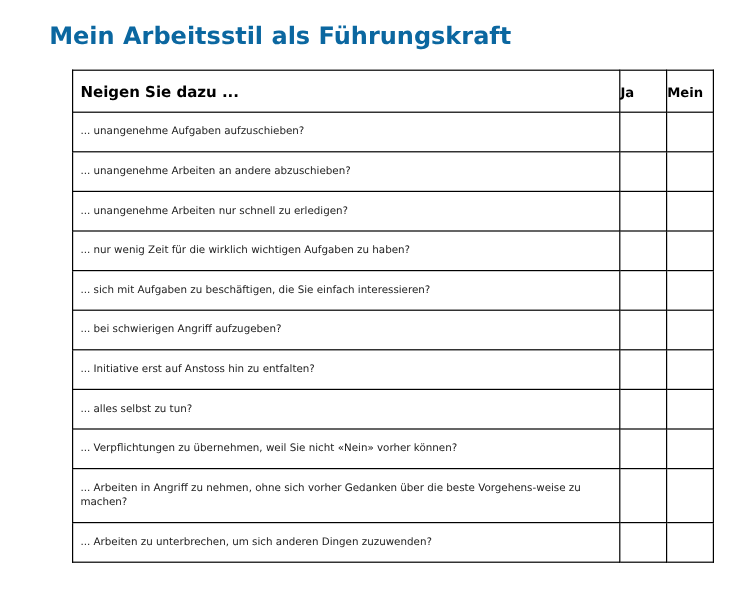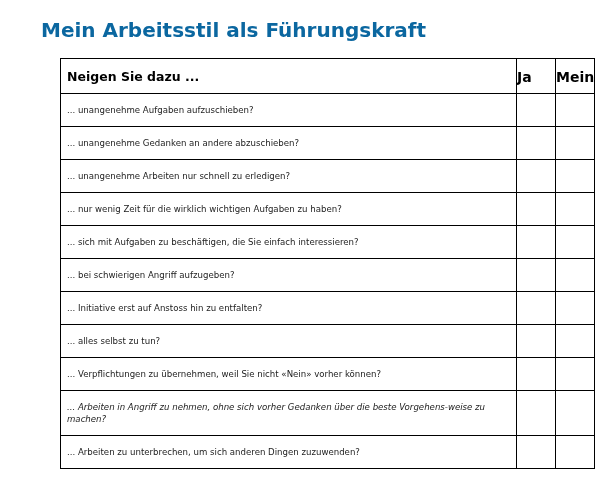--- a/index.html
+++ b/index.html
@@ -47,28 +47,28 @@
       height: 32px;
       text-align: left;
     }
     .head-q {
       font-size: 12.5px;
       font-weight: bold;
       padding-left: 6px !important;
       color: #000;
     }
     .head-yn {
-      font-size: 14px;
+      font-size: 11px;
       font-weight: bold;
       text-align: center;
       color: #000;
       padding-top: 2px !important;
     }
     .row td { height: 32px; }
-    .row.tall td { height: 44px; font-style: italic; }
+    .row.tall td { height: 44px; }
     .q-cell {
       font-size: 8.6px;
       line-height: 12px;
       padding-left: 6px !important;
       padding-right: 8px !important;
       color: #222;
     }
     .check-cell {
       background: #fff;
       cursor: pointer;
@@ -92,21 +92,21 @@
       <th class="head-yn">Mein</th>
     </tr>
   </thead>
   <tbody>
     <tr class="row">
       <td class="q-cell">... unangenehme Aufgaben aufzuschieben?</td>
       <td class="check-cell"></td>
       <td class="check-cell"></td>
     </tr>
     <tr class="row">
-      <td class="q-cell">... unangenehme Gedanken an andere abzuschieben?</td>
+      <td class="q-cell">... unangenehme Arbeiten an andere abzuschieben?</td>
       <td class="check-cell"></td>
       <td class="check-cell"></td>
     </tr>
     <tr class="row">
       <td class="q-cell">... unangenehme Arbeiten nur schnell zu erledigen?</td>
       <td class="check-cell"></td>
       <td class="check-cell"></td>
     </tr>
     <tr class="row">
       <td class="q-cell">... nur wenig Zeit für die wirklich wichtigen Aufgaben zu haben?</td>

